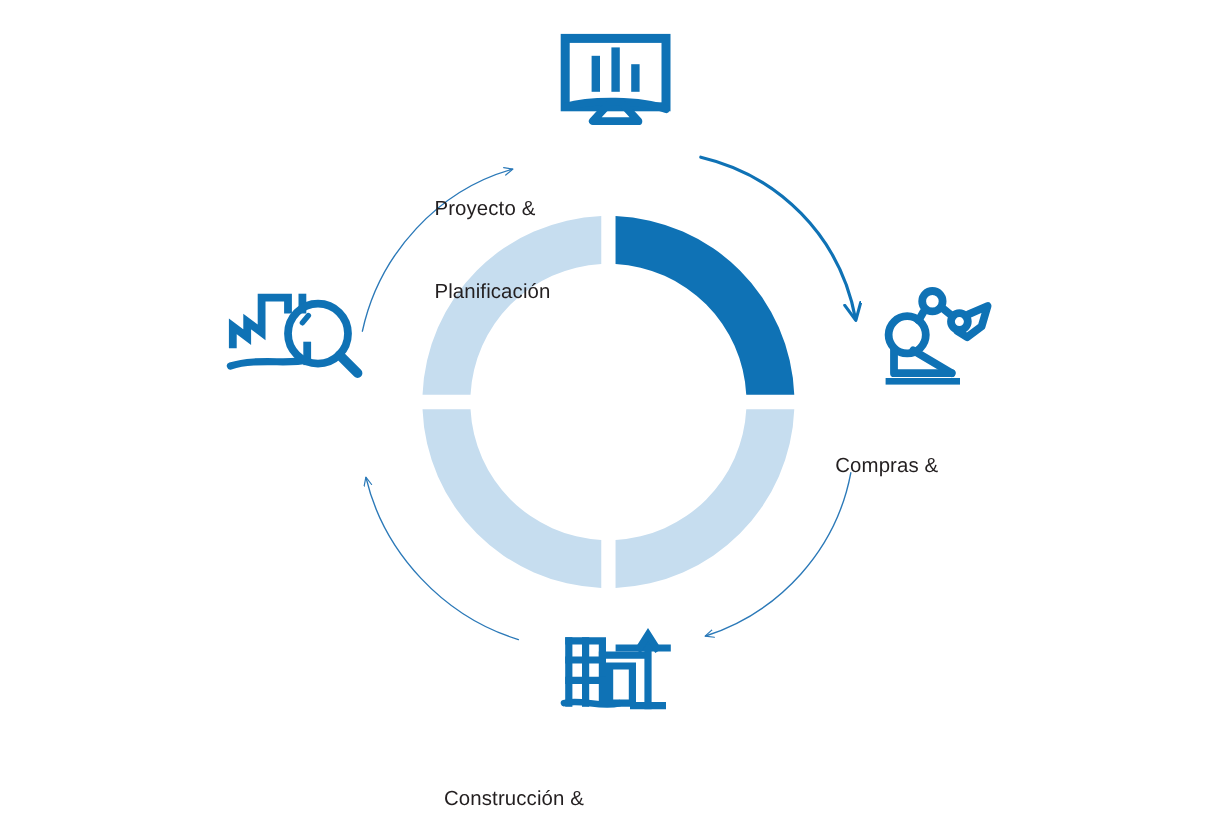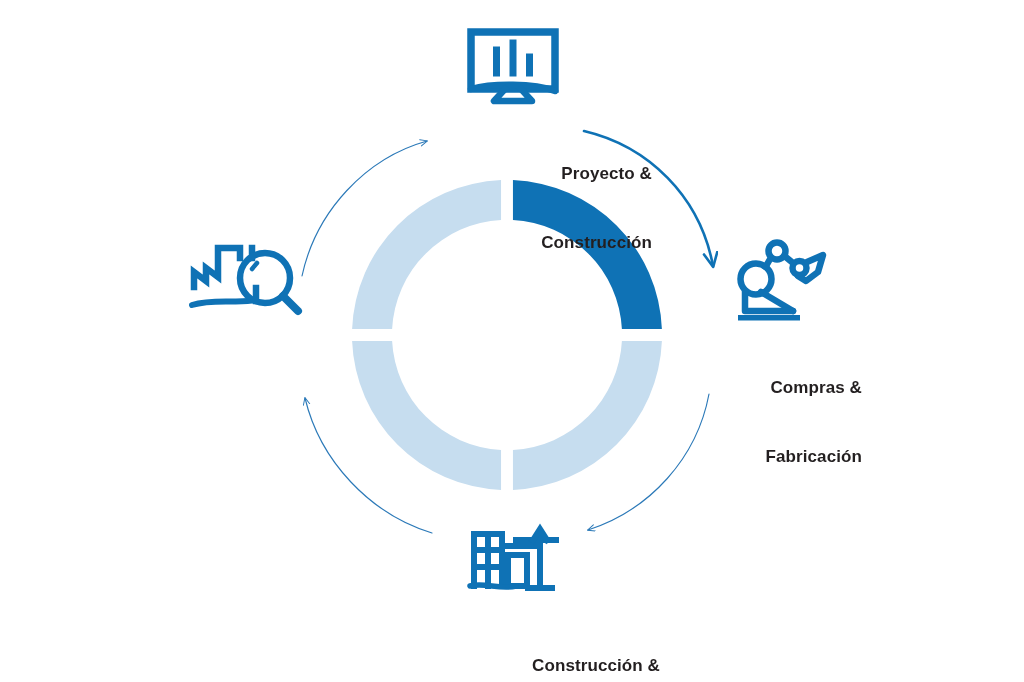--- a/index.html
+++ b/index.html
@@ -25,32 +25,31 @@
     top: 0;
     width: 1024px;
     height: 682px;
   }
   .stage-label {
     position: absolute;
     color: #231f20;
     font-family: "Liberation Sans", sans-serif;
     font-size: 17px;
     line-height: 23px;
-    text-align: right;
+    text-align: left;
     white-space: pre;
     letter-spacing: 0.1px;
-    font-weight: bold;
   }
   #label-project {
     left: 362px;
     top: 116px;
     width: 290px;
   }
   #label-procurement {
-    left: 672px;
+    left: 696px;
     top: 330px;
     width: 190px;
   }
   #label-construction {
     left: 370px;
     top: 608px;
     width: 290px;
   }
   #label-operation {
     left: 106px;
@@ -184,26 +183,25 @@
       <circle cx="265" cy="278" r="25"></circle>
 
       <line x1="283" y1="296" x2="298" y2="311" stroke-width="8" stroke-linecap="round"></line>
 
       <path d="M 252 269 L 257 263" stroke-width="4.5" stroke-linecap="round"></path>
     </g>
   </svg>
 
   <div class="stage-label" id="label-project">
     <div>Proyecto &amp;</div>
-    <div>Construcción</div>
+    <div>Planificación</div>
   </div>
 
   <div class="stage-label" id="label-procurement">
     <div>Compras &amp;</div>
-    <div>Fabricación</div>
   </div>
 
   <div class="stage-label" id="label-construction">
     <div>Construcción &amp;</div>
     
   </div>
 
   <div class="stage-label" id="label-operation">
   </div>
 

